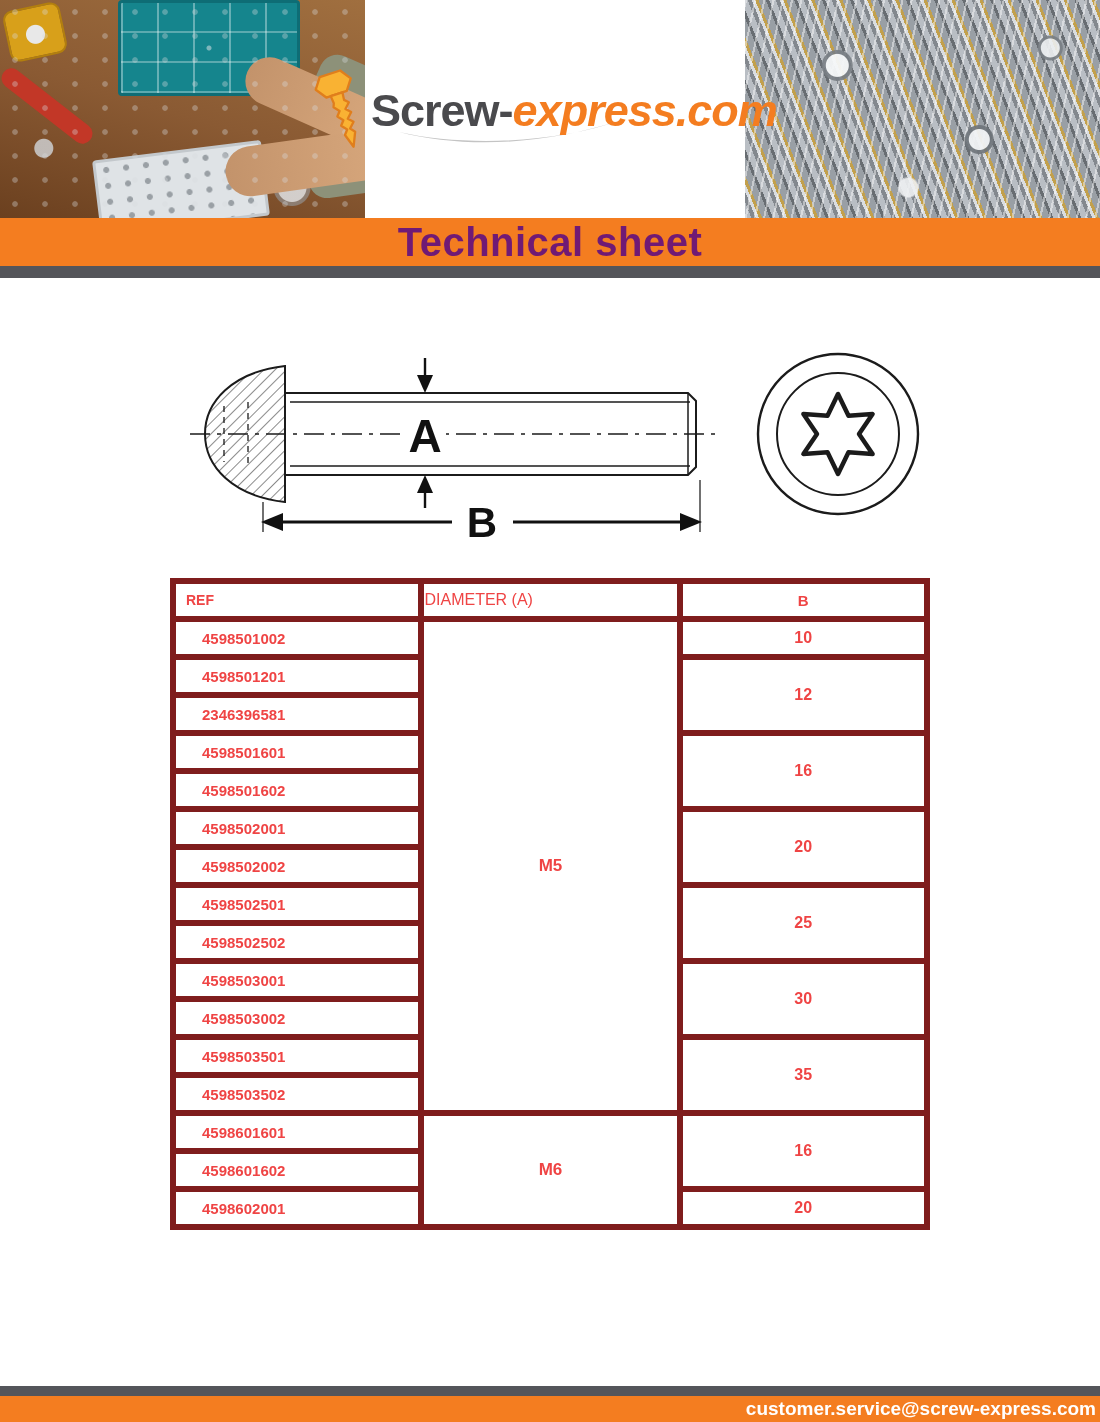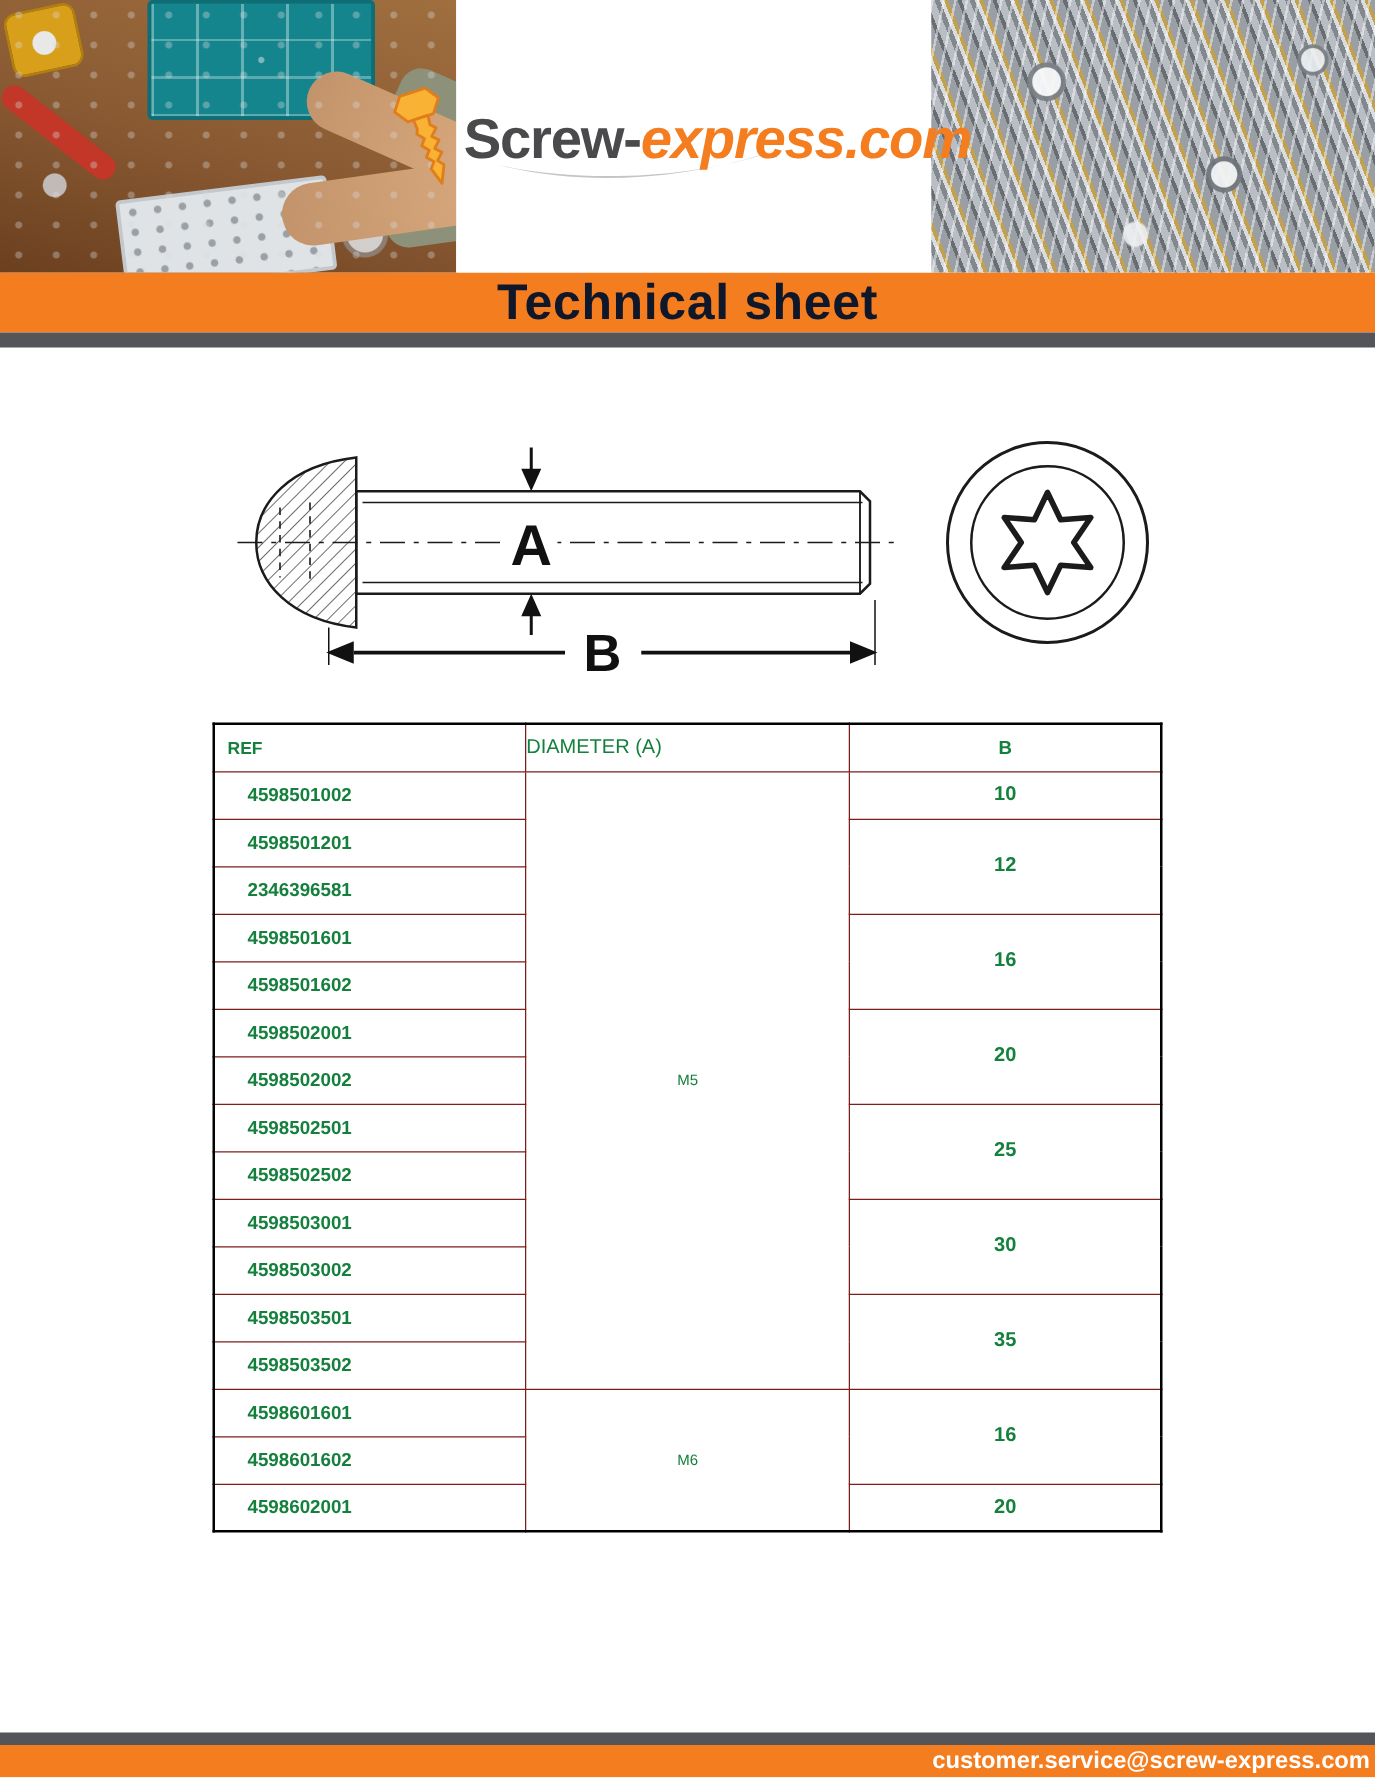--- a/index.html
+++ b/index.html
@@ -75,36 +75,36 @@
   .logo-area{flex:1 1 auto;position:relative;background:#fff;}
   .logo-row{position:absolute;top:68px;left:-46px;display:flex;align-items:center;z-index:3;white-space:nowrap;}
   .screw-icon{flex:0 0 auto;margin-right:6px;transform:rotate(-18deg);}
   .logo-text{font-size:45px;font-weight:bold;letter-spacing:-1px;}
   .logo-dark{color:var(--logo);}
   .logo-orange{color:var(--orange);font-style:italic;}
   .swoosh{position:absolute;top:116px;left:30px;z-index:2;}
 
   
   .title-bar{height:48px;background:var(--orange);display:flex;align-items:center;justify-content:center;}
-  .title-bar h1{color:#0f172a;font-size:40px;font-weight:bold;letter-spacing:.5px;}
+  .title-bar h1{color:#701a75;font-size:40px;font-weight:bold;letter-spacing:.5px;}
   .gray-strip{height:12px;background:var(--dark);}
 
   
   .diagram{margin-top:72px;}
   .drawing{display:block;}
 
   
   .table-wrap{margin:18px 0 0 170px;width:760px;}
   table{border-collapse:collapse;width:760px;border:2px solid #000;}
-  th,td{border:1px solid #7f1d1d;height:38px;color:#15803d;}
+  th,td{border:6px solid #7f1d1d;height:38px;color:#ef4444;}
   th.col-ref{width:250px;text-align:left;padding-left:10px;font-size:14px;font-weight:bold;}
   th.col-diameter{width:260px;text-align:left;font-size:16px;font-weight:normal;}
   th.col-b{width:250px;text-align:center;font-size:15px;font-weight:bold;}
   td.ref-cell{text-align:left;padding-left:26px;font-weight:bold;font-size:15px;}
-  td.dia-cell{text-align:center;font-weight:normal;font-size:12px;}
+  td.dia-cell{text-align:center;font-weight:bold;font-size:17px;}
   td.b-cell{text-align:center;font-weight:bold;font-size:16px;}
 
   
   .footer{position:absolute;left:0;right:0;bottom:0;}
   .footer .gray-strip{height:10px;}
   .orange-footer{height:26px;background:var(--orange);display:flex;align-items:center;justify-content:flex-end;padding-right:4px;}
   .orange-footer a{color:#fff;font-weight:bold;font-size:19px;text-decoration:none;}
 </style>
 </head>
 <body>

